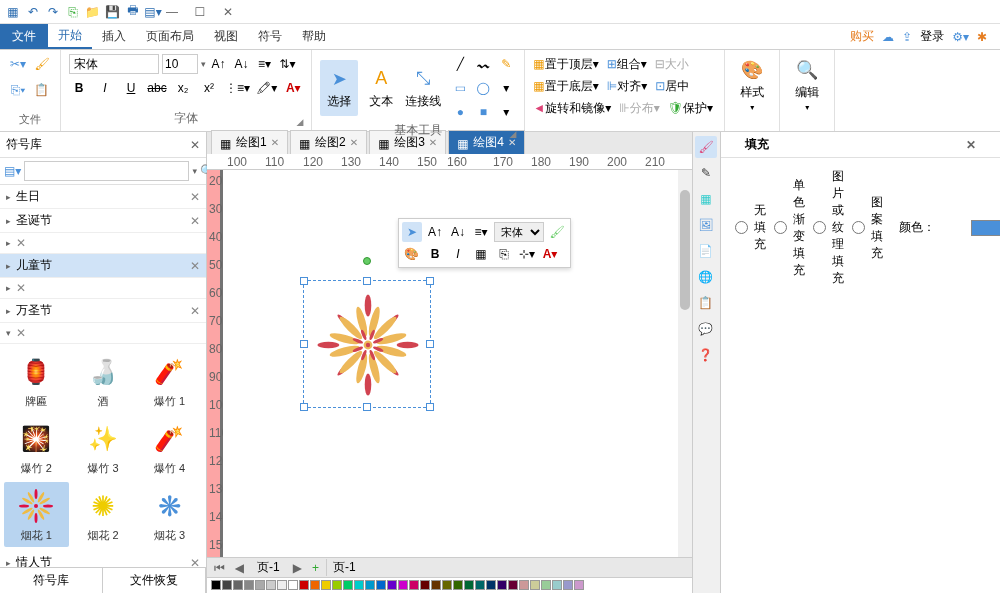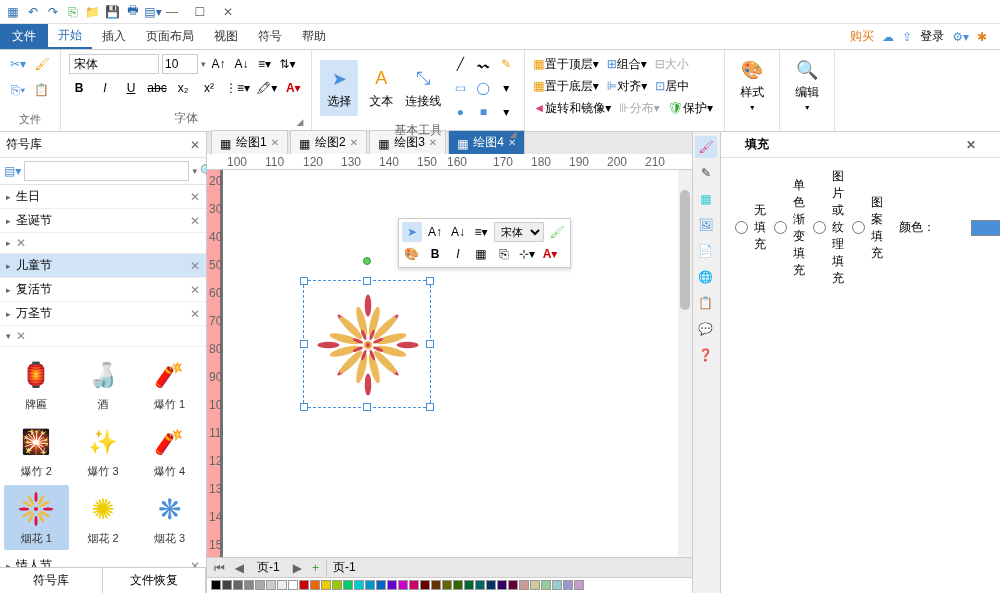--- a/index.html
+++ b/index.html
@@ -316,21 +316,20 @@
           <span class="tri">▸</span>
           <span class="x">✕</span>
         </div>
       <div class="symbol-cat active">
           <span class="tri">▸</span>
           <span class="name">儿童节</span>
           <span class="x">✕</span>
         </div>
       <div class="symbol-cat">
           <span class="tri">▸</span>
-          <span class="name">复活节</span>
           <span class="x">✕</span>
         </div>
       <div class="symbol-cat">
           <span class="tri">▸</span>
           <span class="name">万圣节</span>
           <span class="x">✕</span>
         </div>
       <div class="symbol-cat">
           <span class="tri">▾</span>
           <span class="x">✕</span>

